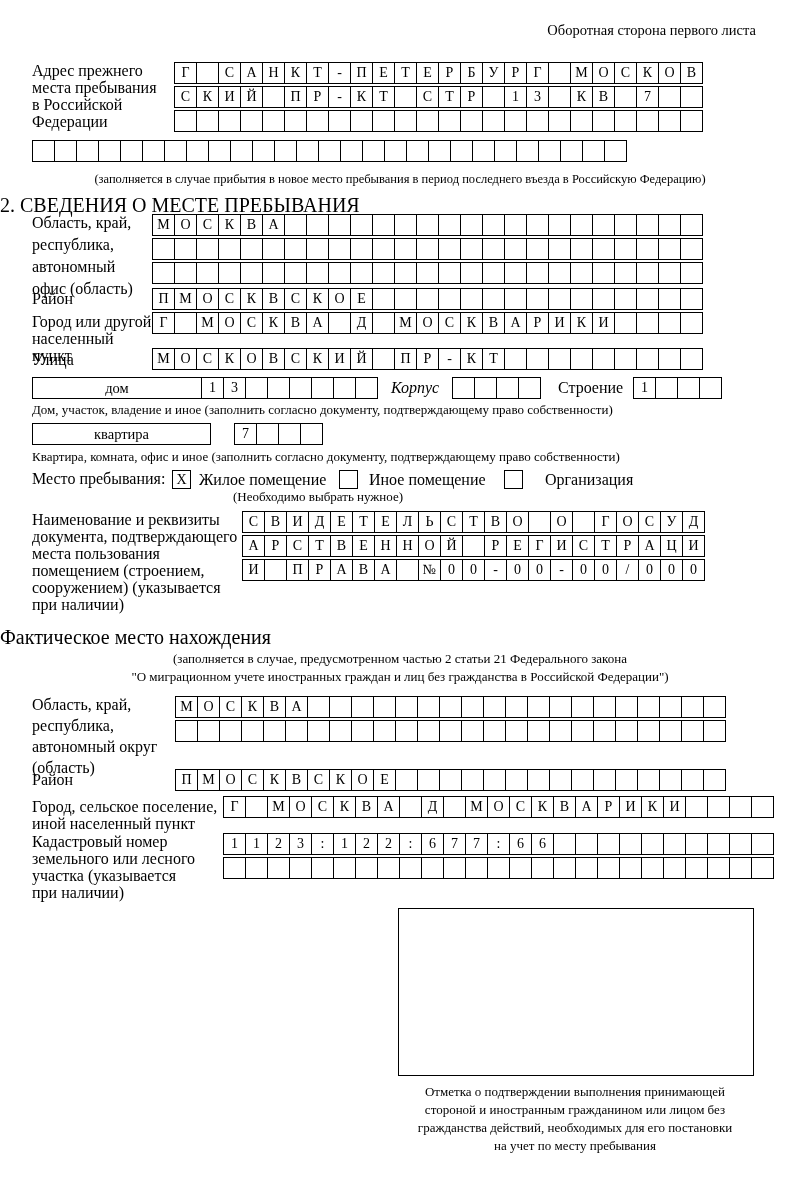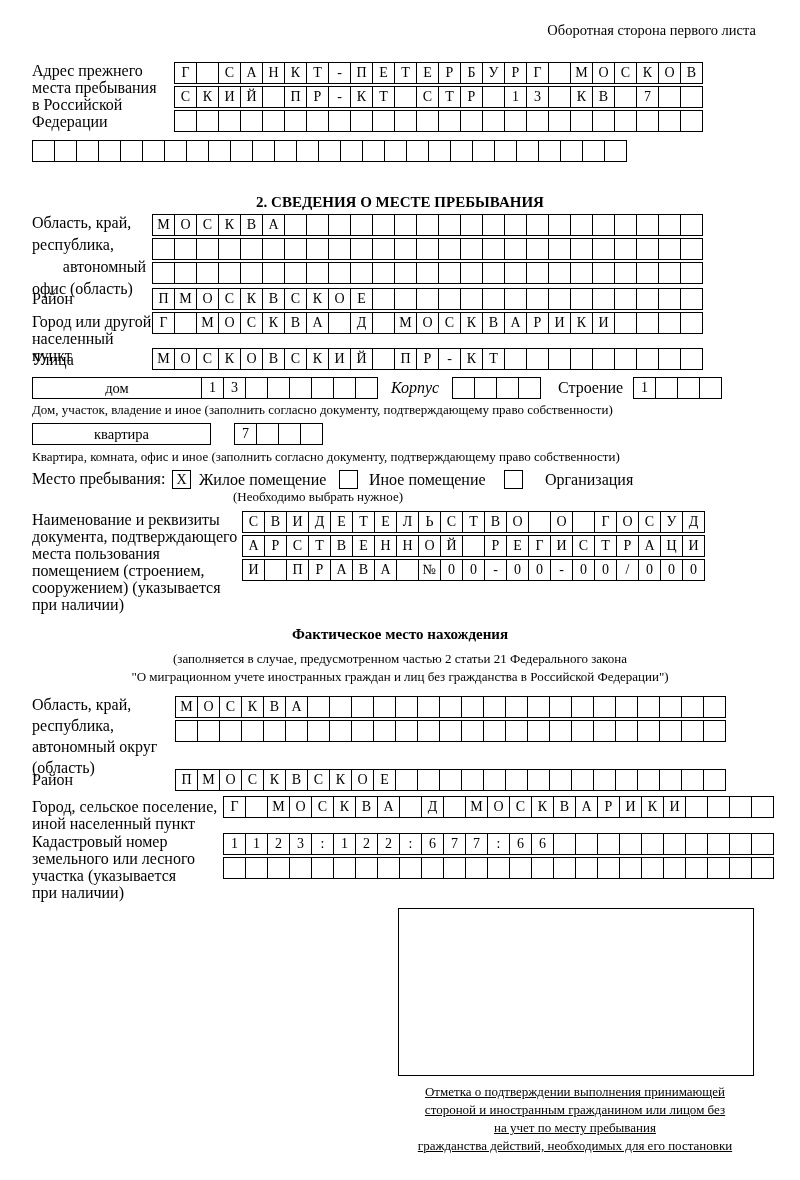--- a/index.html
+++ b/index.html
@@ -22,21 +22,21 @@
     font-size:14px;line-height:20px;text-align:center;
     font-family:"Liberation Serif", serif;
   }
   .cell.blank{}
   .cellrow{display:flex;margin-bottom:2px;}
 
   .center{text-align:center;}
   .small{font-size:13px;}
   .tiny{font-size:12.5px;}
 
-  .sec-title{font-weight:bold;font-size:15px;text-align:center;}
+  .sec-title{font-weight:normal;font-size:20px;}
 
   
   .wbox{
     border:1px solid #000;box-sizing:border-box;height:22px;
     font-size:14.5px;text-align:center;line-height:20px;
   }
 
   .chk{
     width:19px;height:19px;border:1px solid #000;box-sizing:border-box;
     display:inline-block;text-align:center;font-size:14px;line-height:17px;
@@ -167,27 +167,28 @@
         <div class="cell blank"></div>
         <div class="cell blank"></div>
         <div class="cell blank"></div>
         <div class="cell blank"></div>
         <div class="cell blank"></div>
         <div class="cell blank"></div>
         <div class="cell blank"></div>
       </div>
     </div>
 
+  <div class="abs tiny center" style="left:0;top:172px;width:800px;">(заполняется в случае прибытия в новое место пребывания в период последнего въезда в Российскую Федерацию)</div>
 
   <div class="abs sec-title" style="left:0;top:194px;width:800px;">2. СВЕДЕНИЯ О МЕСТЕ ПРЕБЫВАНИЯ</div>
 
   <div class="abs" style="left:32px;top:214px;width:145px;">
     <div class="lbl">Область, край,</div>
     <div class="lbl" style="margin-top:5px;">республика,</div>
-    <div class="lbl" style="margin-top:5px;text-align:center;">автономный</div>
+    <div class="lbl" style="margin-top:5px;">автономный</div>
     <div class="lbl" style="margin-top:5px;">офис (область)</div>
   </div>
   <div class="abs" id="s2-region" style="left:152px;top:214px;">
       <div class="cellrow">
         <div class="cell">М</div>
         <div class="cell">О</div>
         <div class="cell">С</div>
         <div class="cell">К</div>
         <div class="cell">В</div>
         <div class="cell">А</div>
@@ -686,20 +687,20 @@
         <div class="cell blank"></div>
         <div class="cell blank"></div>
         <div class="cell blank"></div>
         <div class="cell blank"></div>
         <div class="cell blank"></div>
         <div class="cell blank"></div>
       </div>
     </div>
 
   <div class="bigbox" style="left:398px;top:908px;width:356px;height:168px;"></div>
-  <div class="abs small center" style="left:380px;top:1083px;width:390px;line-height:18px;text-decoration:underline;">
+  <div class="abs small center" style="left:380px;top:1083px;width:390px;line-height:18px;">
     <div>Отметка о подтверждении выполнения принимающей</div>
     <div>стороной и иностранным гражданином или лицом без</div>
+    <div>гражданства действий, необходимых для его постановки</div>
     <div>на учет по месту пребывания</div>
-    <div>гражданства действий, необходимых для его постановки</div>
   </div>
 
 </div>
 
 </body></html>

